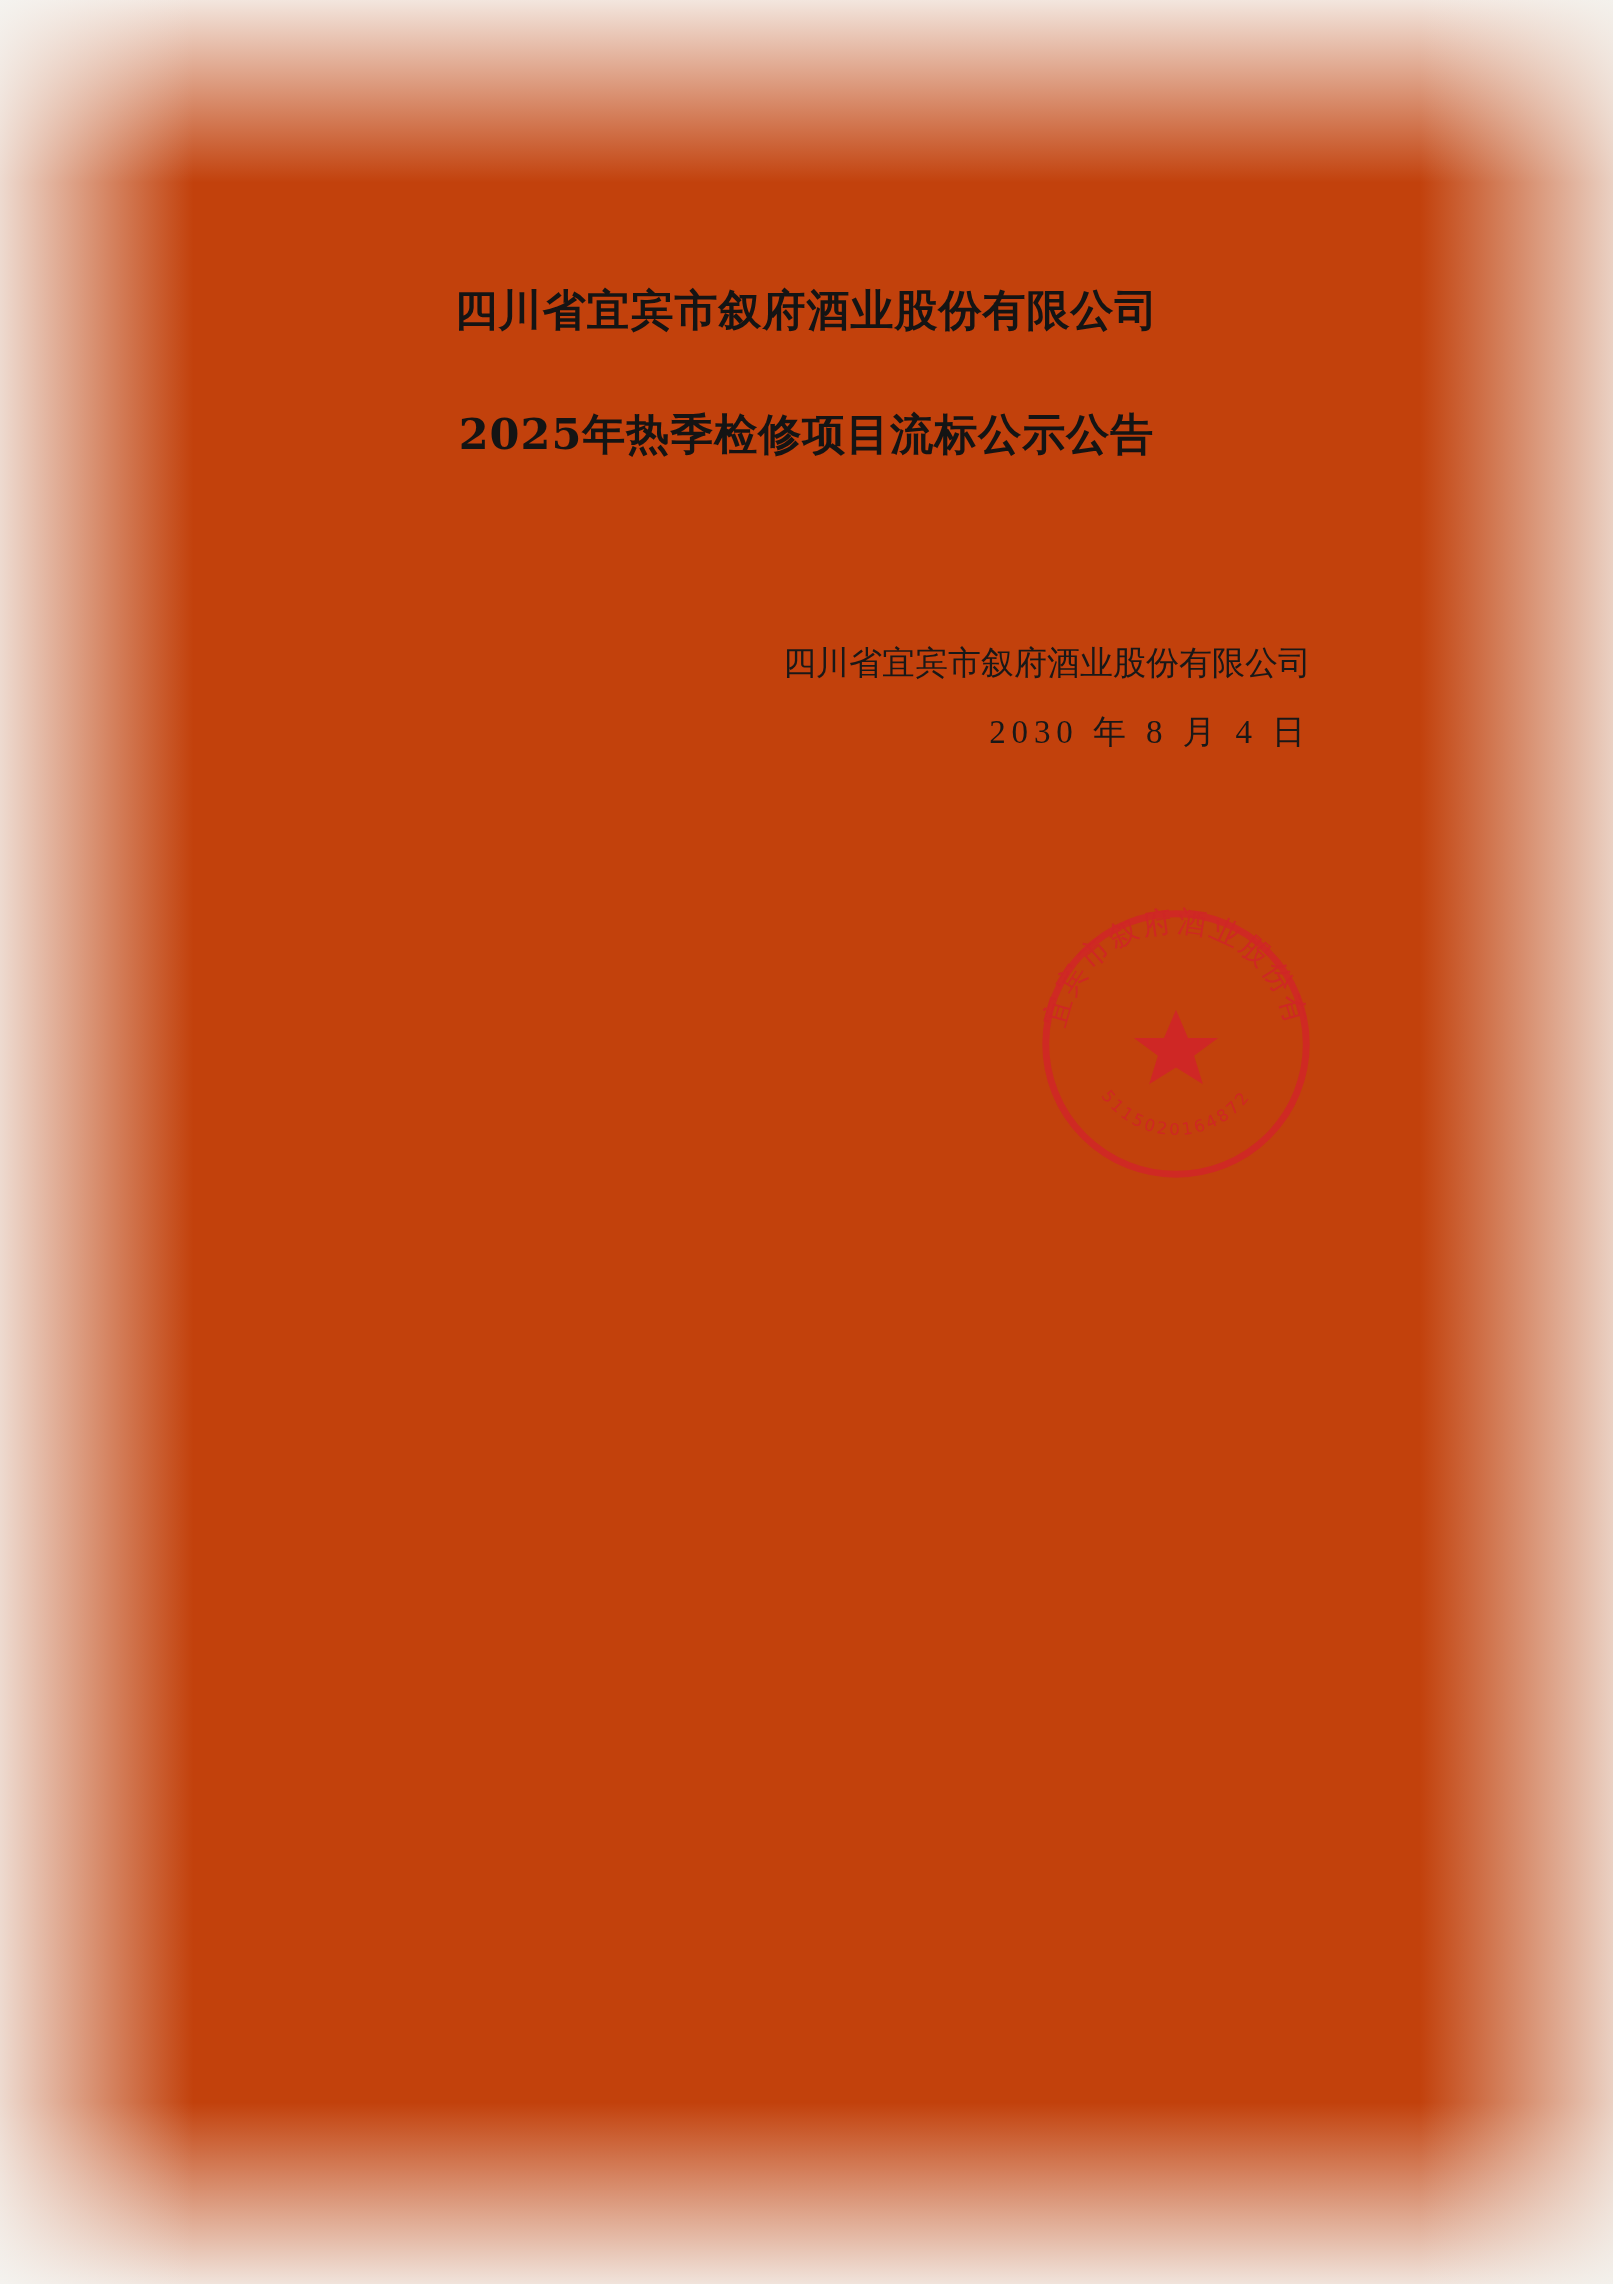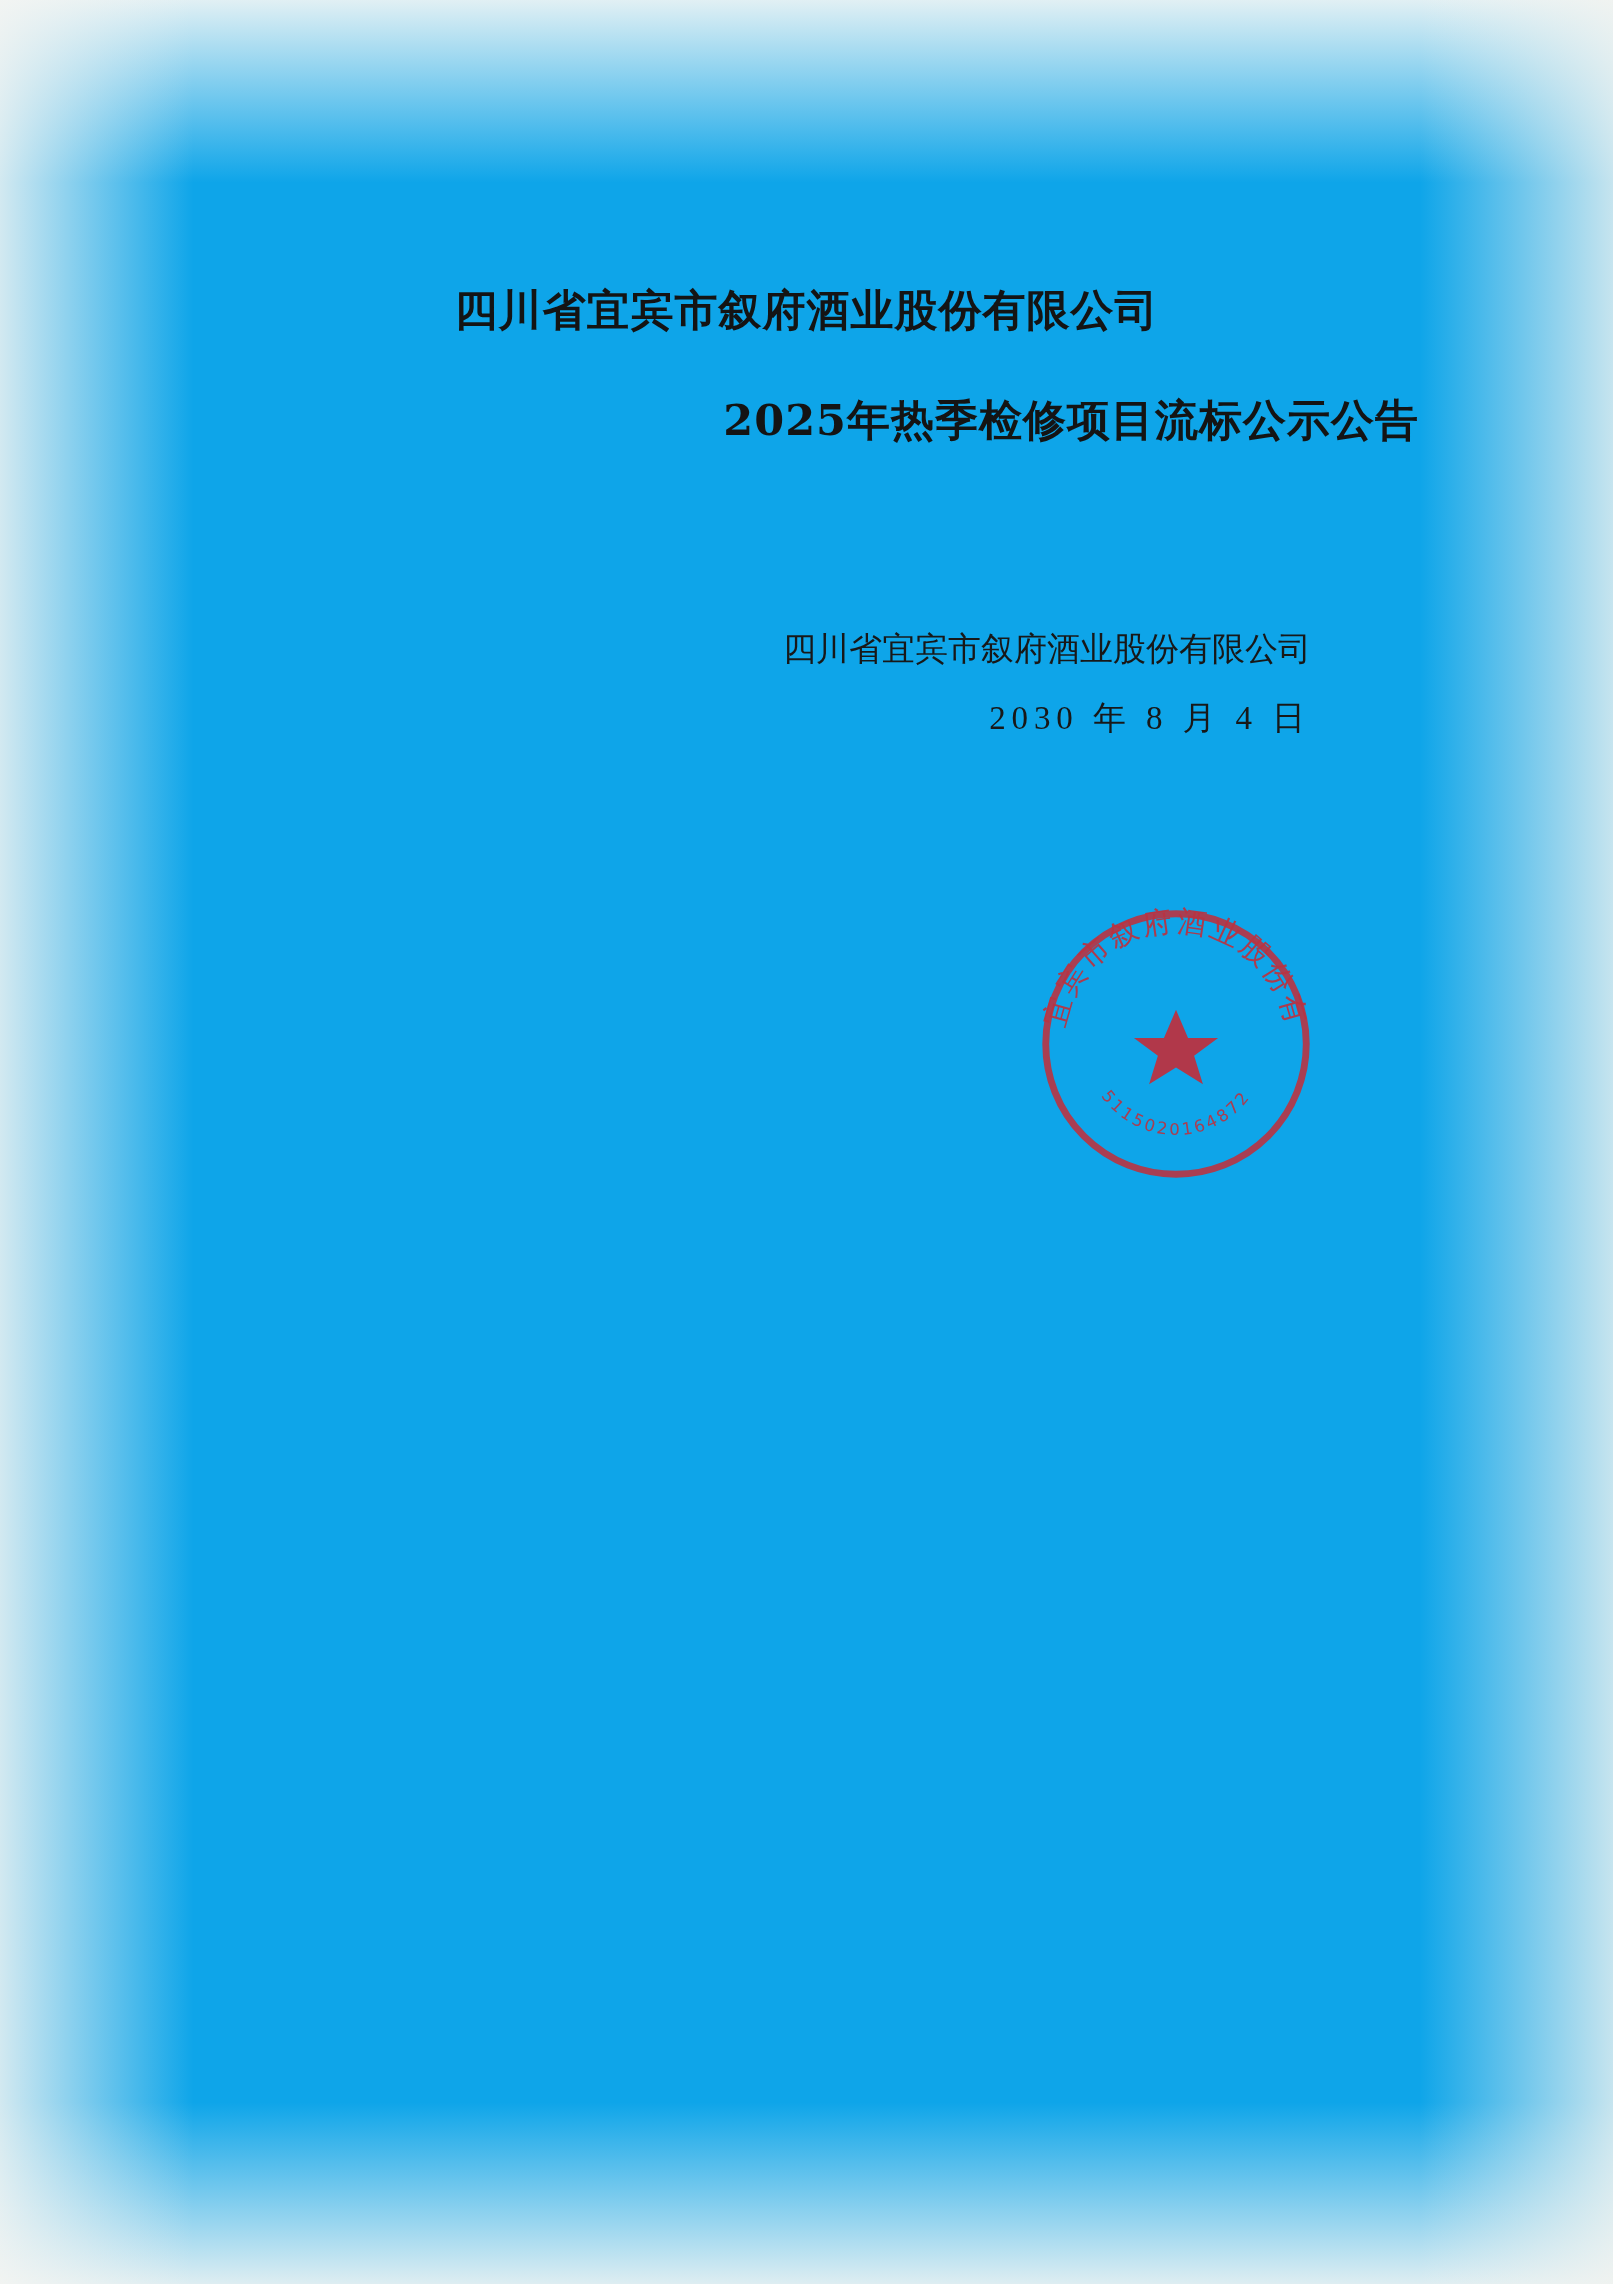--- a/index.html
+++ b/index.html
@@ -11,21 +11,21 @@
     height: 2285px;
     background: #ffffff;
     font-family: "Liberation Serif", serif;
     color: #1a1a1a;
     position: relative;
     overflow: hidden;
   }
   .page {
     position: absolute;
     inset: 0;
-    background: #0ea5e9;
+    background: #c2410c;
   }
   
   .paper-tint {
     position: absolute;
     inset: 0;
     background:
       linear-gradient(90deg, rgba(245,245,242,0.85) 0%, rgba(255,255,255,0) 12%, rgba(255,255,255,0) 88%, rgba(244,244,240,0.8) 100%),
       linear-gradient(180deg, rgba(248,248,245,0.9) 0%, rgba(255,255,255,0) 8%, rgba(255,255,255,0) 92%, rgba(246,246,243,0.9) 100%);
     pointer-events: none;
   }
@@ -41,22 +41,21 @@
   }
   .title-line {
     font-family: "DejaVu Serif", "Liberation Serif", serif;
     font-weight: bold;
     font-size: 43px;
     letter-spacing: 1px;
     color: #141414;
     line-height: 1.25;
   }
   .title-line.second {
-    margin-top: 56px;
-    text-align: right;
+    margin-top: 70px;
   }
   .body-block {
     margin-top: 63px;
     font-size: 35px;
     line-height: 1.82;
     letter-spacing: 0.5px;
     text-align: justify;
     color: #181818;
   }
   .body-block p {

